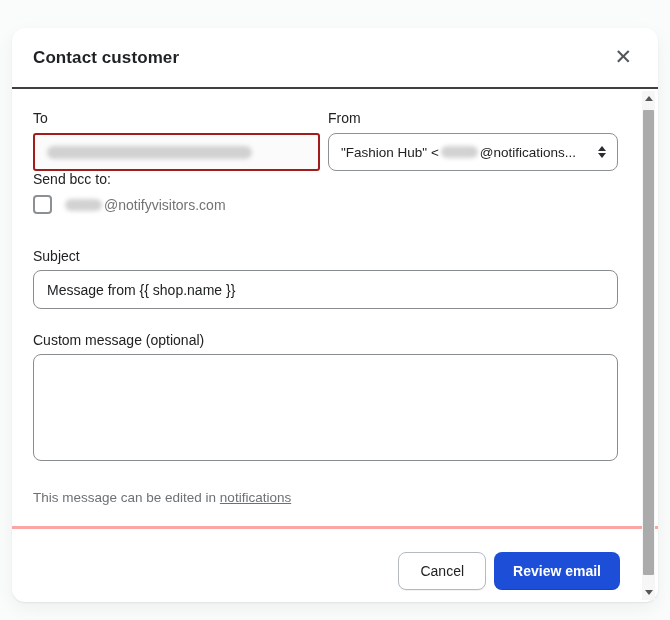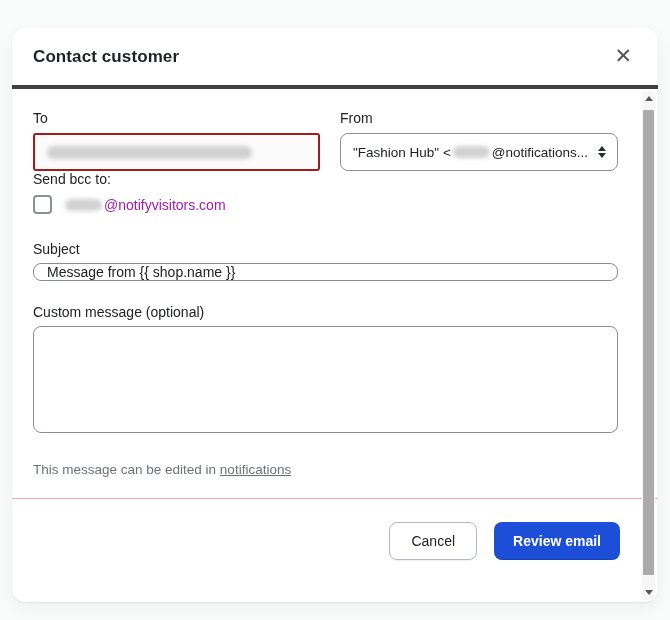--- a/index.html
+++ b/index.html
@@ -16,38 +16,38 @@
     width: 646px; height: 574px;
     background: #ffffff;
     border-radius: 13px;
     box-shadow: 0 1px 2px rgba(0,0,0,0.07), 0 6px 18px rgba(0,0,0,0.05);
     display: flex; flex-direction: column;
   }
   .modal-header {
     height: 61px; flex: 0 0 61px;
     display: flex; align-items: center; justify-content: space-between;
     padding: 0 22px 0 21px;
-    border-bottom: 4px solid #404040;
+    border-bottom: 2px solid #404040;
   }
   .modal-title {
     font-size: 17px; font-weight: 700; color: #1f2224; letter-spacing: .1px;
   }
   .close-btn {
     background: none; border: none; cursor: pointer;
     font-size: 21px; line-height: 1; color: #54575a;
     padding: 2px 4px; font-family: "DejaVu Sans", sans-serif;
   }
   .modal-scroll {
     position: relative; flex: 1 1 auto;
     padding: 21px 40px 0 21px;
   }
   .field-label {
     font-size: 14px; color: #202223; display: block; margin-bottom: 7px;
   }
-  .row-two-col { display: flex; gap: 20px; }
+  .row-two-col { display: flex; gap: 8px; }
   .col-to { width: 287px; flex: 0 0 287px; }
   .col-from { flex: 1 1 auto; }
   .to-input {
     height: 38px; width: 100%;
     border: 2px solid #a31c1c; border-radius: 3px;
     background: #fbfbfb;
     display: flex; align-items: center; padding: 0 12px;
     cursor: text;
   }
   .blur-blob {
@@ -71,46 +71,46 @@
   }
   .tri-up { width: 0; height: 0; border-left: 4.5px solid transparent; border-right: 4.5px solid transparent; border-bottom: 5px solid #2b2e30; }
   .tri-down { width: 0; height: 0; border-left: 4.5px solid transparent; border-right: 4.5px solid transparent; border-top: 5px solid #2b2e30; }
   .bcc-label { margin-bottom: 8px; }
   .bcc-row { display: flex; align-items: center; }
   .checkbox {
     width: 19px; height: 19px; flex: 0 0 19px;
     border: 2px solid #8b9095; border-radius: 4px;
     background: #ffffff; cursor: pointer;
   }
-  .bcc-text { margin-left: 11px; font-size: 14px; color: #a21caf; display: flex; align-items: center; text-align: center; }
-  .subject-label { margin-top: 27px; margin-bottom: 6px; }
+  .bcc-text { margin-left: 11px; font-size: 14px; color: #737373; display: flex; align-items: center; text-align: center; }
+  .subject-label { margin-top: 34px; margin-bottom: 6px; }
   .text-input {
-    width: 100%; height: 18px;
+    width: 100%; height: 39px;
     border: 1px solid #8a8d90; border-radius: 8px;
     padding: 0 13px; font-size: 14px; color: #202223;
     font-family: "Liberation Sans", sans-serif;
     background: #fff; outline: none;
   }
   .custom-label { margin-top: 23px; margin-bottom: 6px; }
   .textarea {
     width: 100%; height: 107px; resize: none;
     border: 1px solid #8a8d90; border-radius: 8px;
     padding: 10px 13px; font-size: 14px; color: #202223;
     font-family: "Liberation Sans", sans-serif;
     background: #fff; outline: none;
   }
   .template-note {
     margin-top: 25px; font-size: 13.5px; color: #6d7175;
   }
   .template-note a { color: #6d7175; text-decoration: underline; cursor: pointer; }
   .modal-footer {
     margin-top: 21px; margin-left: -21px; margin-right: -40px;
-    border-top: 1px solid #fca5a5;
+    border-top: 3px solid #fca5a5;
     padding: 23px 38px 0 0;
-    display: flex; justify-content: flex-end; gap: 17px;
+    display: flex; justify-content: flex-end; gap: 8px;
   }
   .btn {
     height: 38px; border-radius: 8px; font-size: 14px;
     font-family: "Liberation Sans", sans-serif;
     display: inline-flex; align-items: center; justify-content: center;
     cursor: pointer;
   }
   .btn-cancel {
     background: #ffffff; color: #202223;
     border: 1px solid #b5bac0; padding: 0 21px;

